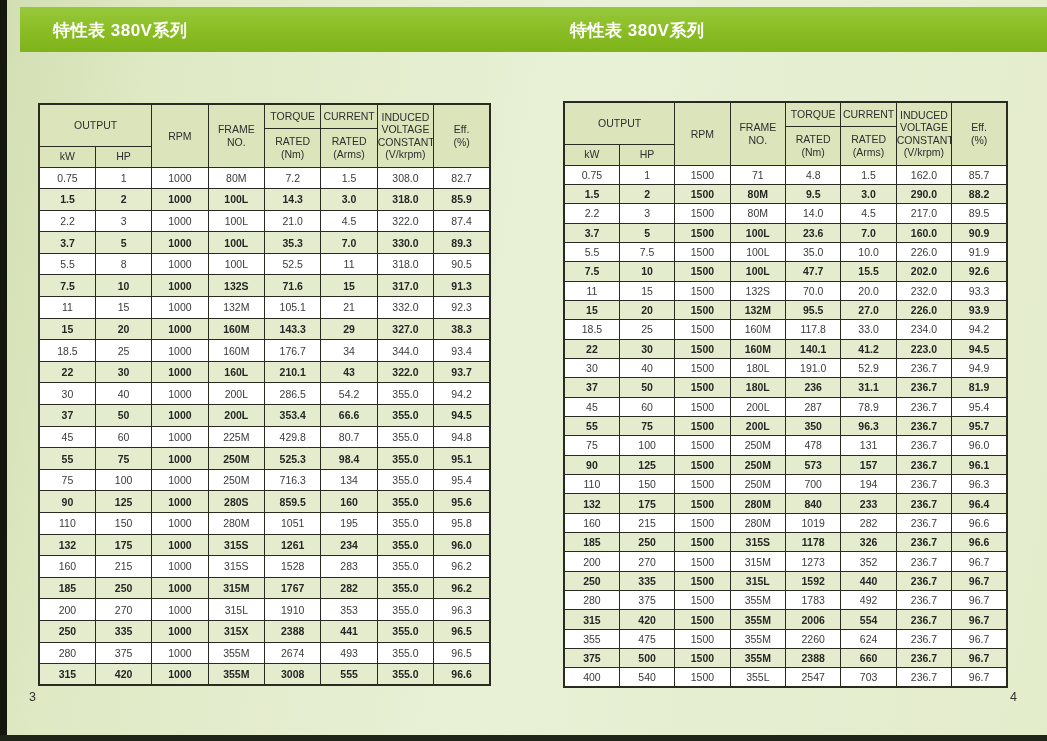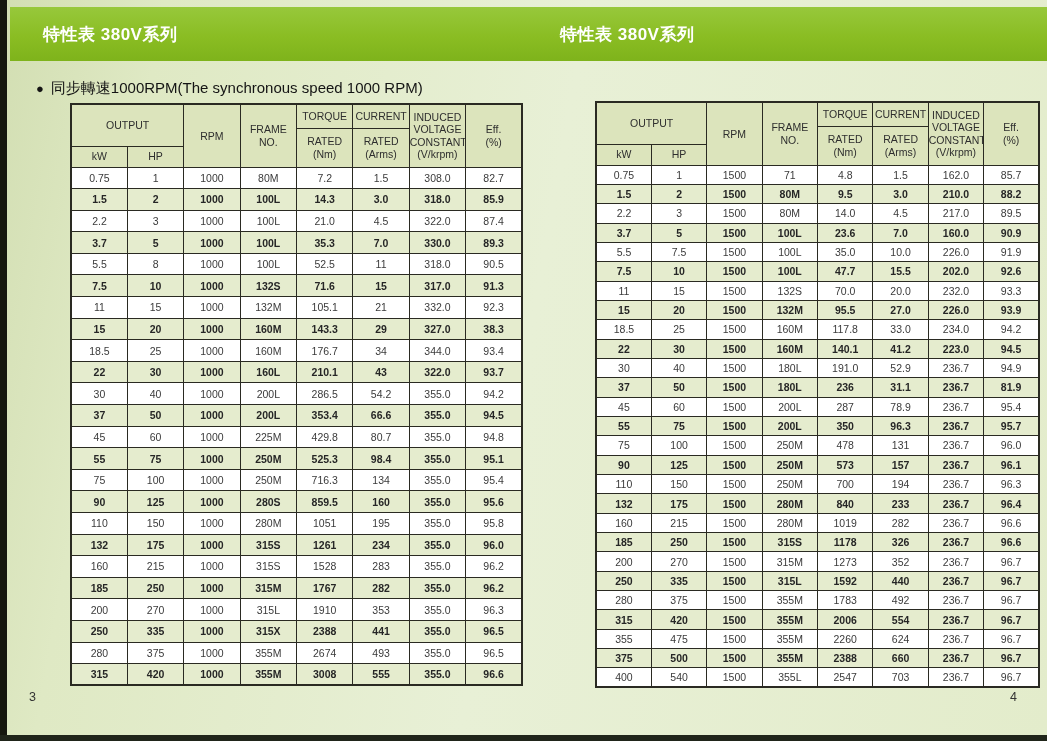--- a/index.html
+++ b/index.html
@@ -4,38 +4,38 @@
 <style>
   html,body { margin:0; padding:0; }
   .sheet {
     position:relative; width:1047px; height:741px; overflow:hidden;
     background:linear-gradient(100deg,#D2DEB2 0%,#DFe9C4 14%,#E8F0D6 50%,#E3ECCB 100%);
     font-family:"Liberation Sans", sans-serif;
   }
   .edge-left  { position:absolute; left:0; top:0; width:7px; height:741px; background:#15170e; }
   .edge-bottom{ position:absolute; left:0; bottom:0; width:1047px; height:6px; background:#20251a; }
   .banner {
-    position:absolute; left:10px; right:0; top:7px; height:54px;
+    position:absolute; left:20px; right:0; top:7px; height:45px;
     background:linear-gradient(180deg,#97C83B 0%,#8ABD23 55%,#7EB31B 100%);
   }
   .banner-title {
     position:absolute; top:50%; transform:translateY(-50%);
     color:#ffffff; font-weight:bold; font-size:17px; letter-spacing:0.5px; white-space:nowrap;
   }
   .banner-title.bt-left  { left:33px; }
   .banner-title.bt-right { left:550px; }
 
   .subtitle { position:absolute; font-size:15px; color:#141414; white-space:nowrap; }
   .subtitle .bullet { font-size:13px; margin-right:7px; }
   #subtitle-left  { left:36px;  top:79px; }
   #subtitle-right { left:553px; top:79px; }
 
   table.spec {
     position:absolute; border-collapse:collapse; table-layout:fixed;
-    border:2px solid #2a2a22; background:#ffffff;margin-left:32px;
+    border:2px solid #2a2a22; background:#ffffff;
   }
   #table-left  { left:38px;  top:103px; width:453px; }
   #table-right { left:563px; top:101px; width:445px; }
 
   table.spec th, table.spec td {
     border:1px solid #2a2a22; text-align:center; vertical-align:middle;
     overflow:hidden;
   }
   table.spec th {
     background:#DCE4BC; color:#2e2e2e; font-weight:normal;
@@ -62,23 +62,20 @@
 
 <div class="sheet">
   <div class="edge-left"></div>
   <div class="edge-bottom"></div>
 
   <div class="banner">
     <span class="banner-title bt-left">特性表 380V系列</span>
     <span class="banner-title bt-right">特性表 380V系列</span>
   </div>
 
-  <div class="subtitle" id="subtitle-left">
-    <span class="bullet">●</span><span>同步轉速1000RPM(The synchronous speed 1000 RPM)</span>
-  </div>
 
   <table class="spec" id="table-left">
     <thead>
       <tr class="h-a">
         <th colspan="2" rowspan="2">OUTPUT</th>
         <th rowspan="3">RPM</th>
         <th rowspan="3">FRAME
 NO.</th>
         <th>TORQUE</th>
         <th>CURRENT</th>
@@ -382,21 +379,21 @@
           <td>162.0</td>
           <td>85.7</td>
         </tr>
         <tr class="alt">
           <td>1.5</td>
           <td>2</td>
           <td>1500</td>
           <td>80M</td>
           <td>9.5</td>
           <td>3.0</td>
-          <td>210.0</td>
+          <td>290.0</td>
           <td>88.2</td>
         </tr>
         <tr>
           <td>2.2</td>
           <td>3</td>
           <td>1500</td>
           <td>80M</td>
           <td>14.0</td>
           <td>4.5</td>
           <td>217.0</td>

